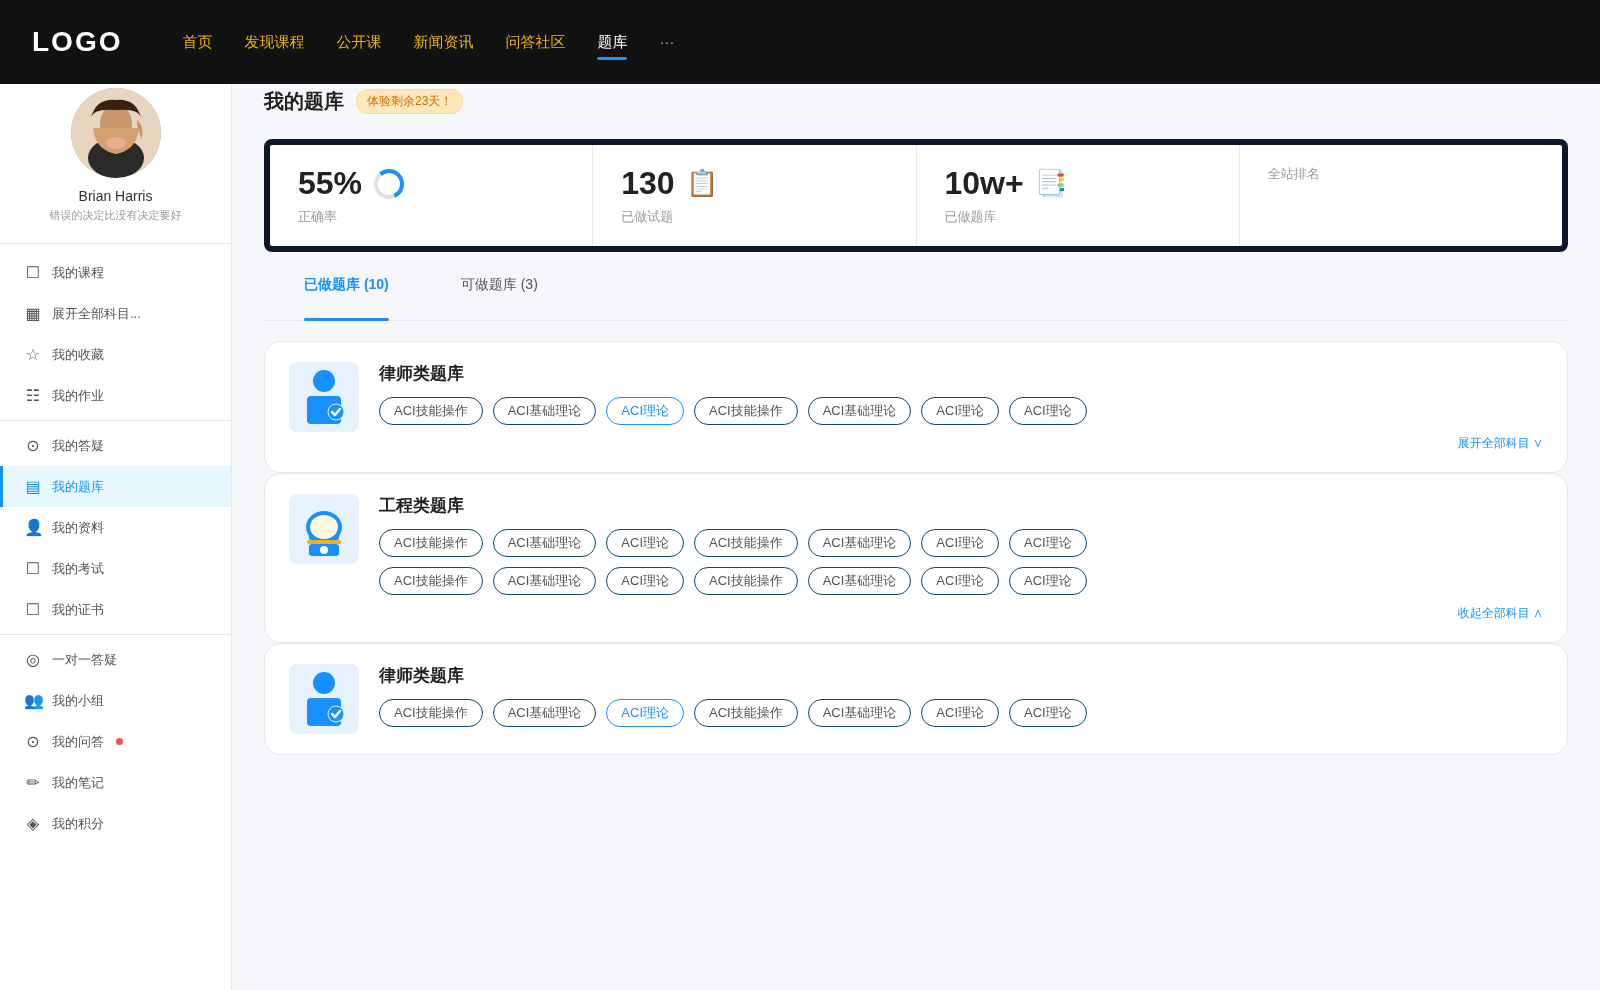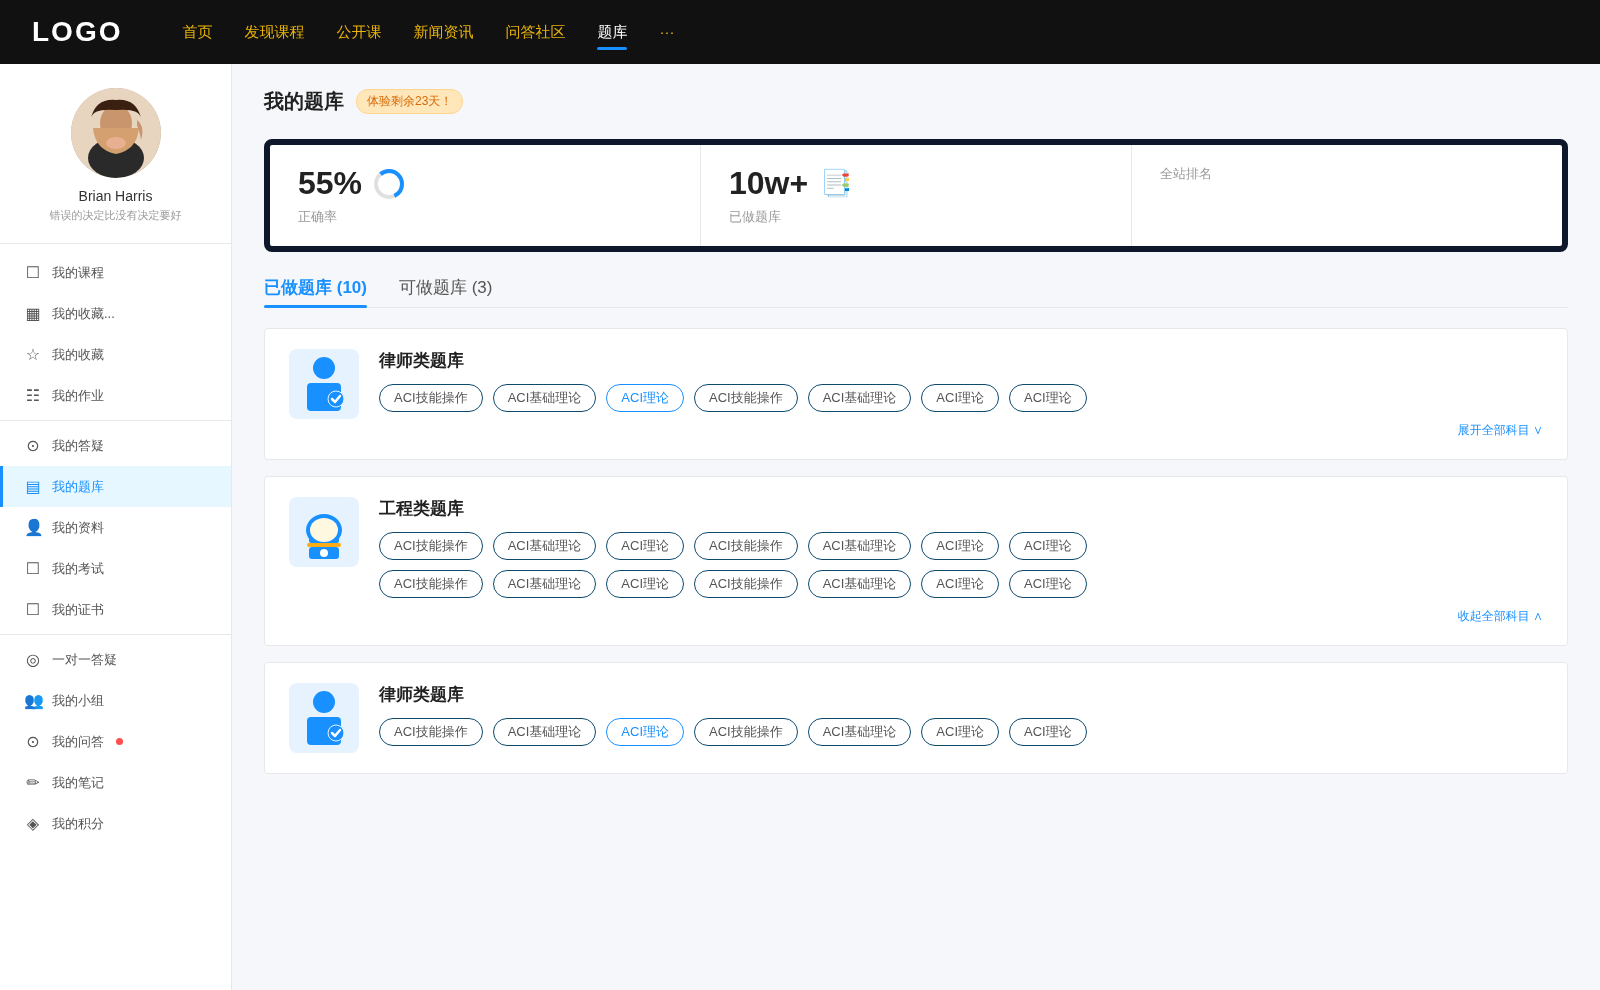--- a/index.html
+++ b/index.html
@@ -1,21 +1,21 @@
 <!DOCTYPE html>
 <html><head>
   <meta charset="utf-8">
   <style>
     * { box-sizing: border-box; margin: 0; padding: 0; }
     body { font-family: -apple-system, BlinkMacSystemFont, 'PingFang SC', 'Microsoft YaHei', sans-serif; background: #f0f2f5; min-height: 990px; }
 
     
     .navbar {
       background: #111;
-      height: 64px;
+      height: 84px;
       display: flex;
       align-items: center;
       padding: 0 32px;
       position: fixed;
       top: 0; left: 0; right: 0;
       z-index: 100;
     }
     .navbar-logo {
       color: #fff;
       font-size: 28px;
@@ -234,46 +234,46 @@
     }
 
     
     .tabs-row {
       display: flex;
       gap: 32px;
       margin-bottom: 20px;
       border-bottom: 1px solid #e8e8e8;
     }
     .tab-item {
-      font-size: 17px;
+      font-size: 14px;
       color: #555;
-      padding-bottom: 8px;
+      padding-bottom: 26px;
       cursor: pointer;
       position: relative;
+      margin-left: 40px;
     }
     .tab-item.active {
       color: #1890ff;
       font-weight: 600;
     }
     .tab-item.active::after {
       content: '';
       position: absolute;
       bottom: -1px;
       left: 0; right: 0;
       height: 3px;
       background: #1890ff;
       border-radius: 2px;
     }
 
     
     .bank-card {
       background: #fff;
-      border-radius: 4px;
+      border-radius: 17px;
       border: 1px solid #e8e8e8;
-      margin-bottom: 16px;
       padding: 20px 24px;
       display: flex;
       align-items: flex-start;
       gap: 20px;
     }
     .bank-card-icon {
       width: 70px;
       height: 70px;
       border-radius: 8px;
       background: #e6f3ff;
@@ -359,21 +359,21 @@
       <div class="sidebar-username">Brian Harris</div>
       <div class="sidebar-tagline">错误的决定比没有决定要好</div>
     </div>
     <div class="sidebar-menu">
       <div class="sidebar-menu-item">
         <span class="sidebar-menu-icon">☐</span>
         <span>我的课程</span>
       </div>
       <div class="sidebar-menu-item">
         <span class="sidebar-menu-icon">▦</span>
-        <span>我的收藏...</span>
+        <span>展开全部科目...</span>
       </div>
       <div class="sidebar-menu-item">
         <span class="sidebar-menu-icon">☆</span>
         <span>我的收藏</span>
       </div>
       <div class="sidebar-menu-item">
         <span class="sidebar-menu-icon">☷</span>
         <span>我的作业</span>
       </div>
       <div class="sidebar-divider"></div>
@@ -431,20 +431,27 @@
     <div class="stats-row">
       <div class="stat-item">
         <div class="stat-top">
           <span class="stat-value">55%</span>
           <svg width="30" height="30" viewBox="0 0 30 30">
             <circle cx="15" cy="15" r="13" fill="none" stroke="#e0e0e0" stroke-width="4"></circle>
             <circle cx="15" cy="15" r="13" fill="none" stroke="#1890ff" stroke-width="4" stroke-dasharray="45 37" stroke-dashoffset="10" transform="rotate(-90 15 15)"></circle>
           </svg>
         </div>
         <span class="stat-label">正确率</span>
+      </div>
+      <div class="stat-item">
+        <div class="stat-top">
+          <span class="stat-value">130</span>
+          <span style="font-size:26px; color:#52c41a;">📋</span>
+        </div>
+        <span class="stat-label">已做试题</span>
       </div>
       <div class="stat-item">
         <div class="stat-top">
           <span class="stat-value">10w+</span>
           <span style="font-size:26px; color:#faad14;">📑</span>
         </div>
         <span class="stat-label">已做题库</span>
       </div>
       <div class="stat-item">
         <span class="stat-label">全站排名</span>

